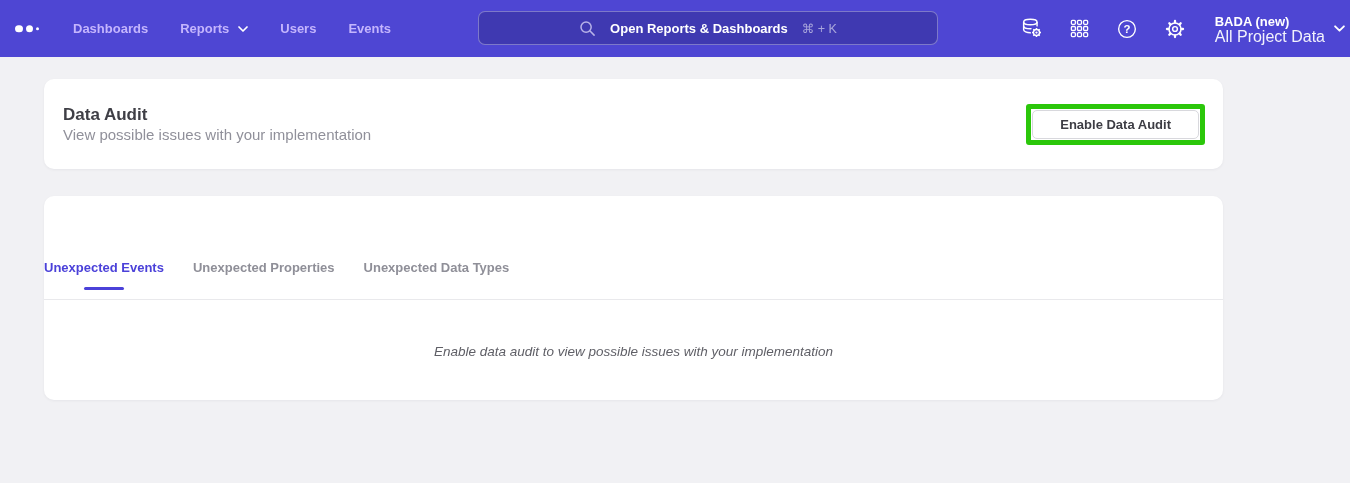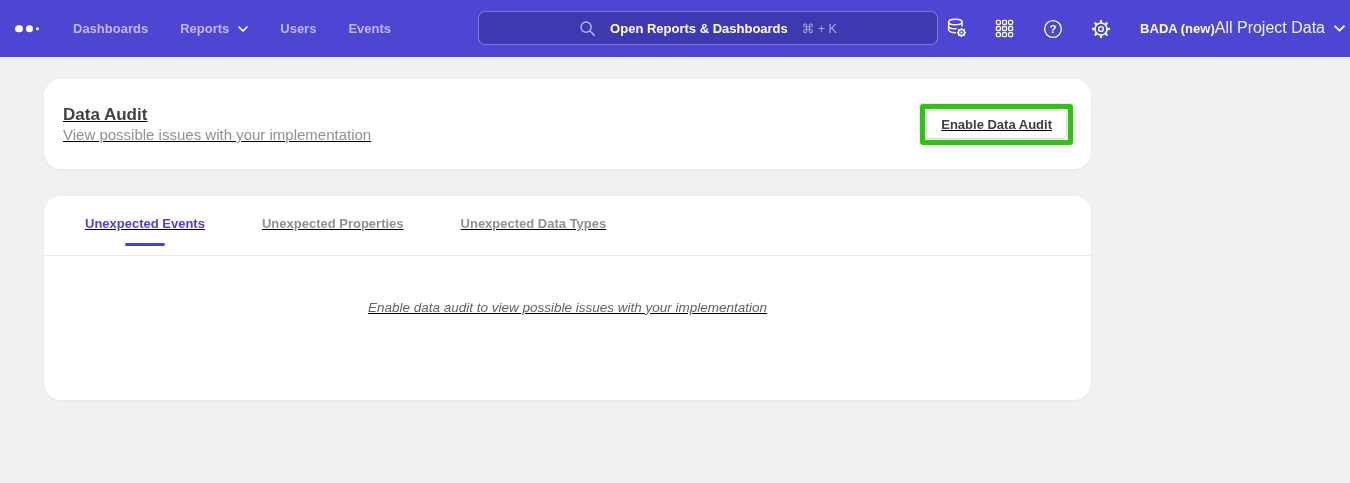--- a/index.html
+++ b/index.html
@@ -13,34 +13,34 @@
 .logo .d2 { width:7px; height:7px; border-radius:50%; background:#fff; }
 .logo .d3 { width:3px; height:3px; border-radius:50%; background:#fff; }
 .nav-links { position:absolute; left:73px; top:0; height:57px; display:flex; align-items:center; gap:32px; }
 .nav-link { color:#c4b5fd; font-size:13px; font-weight:700; display:flex; align-items:center; gap:9px; cursor:pointer; }
 .search { position:absolute; left:478px; top:11px; width:460px; height:34px; background:rgba(0,0,20,0.18); border:1px solid rgba(255,255,255,0.32); border-radius:7px; display:flex; align-items:center; justify-content:center; gap:14px; }
 .search-text { color:#fff; font-size:13px; font-weight:700; }
 .search-kbd { color:rgba(255,255,255,0.55); font-size:12.5px; font-weight:400; }
 .nav-right { position:absolute; right:5px; top:0; height:57px; display:flex; align-items:center; }
 .icon-btn { width:23px; height:23px; margin-right:25px; display:flex; align-items:center; justify-content:center; cursor:pointer; }
 .project { display:flex; align-items:center; gap:9px; cursor:pointer; margin-left:3px; }
-.project-text { display:flex; flex-direction:row; }
+.project-text { display:flex; flex-direction:column; }
 .project-name { font-size:13px; font-weight:700; color:#fff; line-height:16px; }
 .project-scope { font-size:16px; font-weight:400; color:rgba(255,255,255,0.93); line-height:14px; }
 
 
-.card { position:absolute; left:44px; width:1047px; background:#fff; border-radius:17px; box-shadow:0 1px 3px rgba(20,20,43,0.05);text-decoration:underline; }
+.card { position:absolute; left:44px; width:1179px; background:#fff; border-radius:10px; box-shadow:0 1px 3px rgba(20,20,43,0.05); }
 .card1 { top:79px; height:90px; display:flex; align-items:center; justify-content:space-between; padding:0 18px 0 19px; }
 .page-title { font-size:17px; font-weight:700; color:#3f3f46; line-height:20px; }
 .page-subtitle { font-size:15px; color:#90909a; margin-top:2px; line-height:16px; }
 .green-highlight { border:5px solid #2bc70a; border-radius:3px; padding:1px; background:#fff; }
-.enable-btn { background:#fff; border:1px solid #d8d8dd; border-radius:5px; height:29px; padding:0 14px; font-family:"Liberation Sans",sans-serif; font-size:13px; font-weight:700; color:#3d3d44; display:flex; align-items:center; cursor:pointer; }
+.enable-btn { background:#fff; border:1px solid #d8d8dd; border-radius:5px; height:29px; padding:0 27px; font-family:"Liberation Sans",sans-serif; font-size:13px; font-weight:700; color:#3d3d44; display:flex; align-items:center; cursor:pointer; }
 
 .card2 { top:196px; height:204px; }
-.tabs { display:flex; align-items:center; height:60px; padding-left:41px; gap:57px; border-bottom:1px solid #e9e9ec; }
+.tabs { display:flex; align-items:center; height:60px; gap:29px; border-bottom:1px solid #e9e9ec;margin-top:44px; }
 .tab { position:relative; height:60px; display:flex; align-items:center; font-size:13px; font-weight:700; color:#8f8f98; cursor:pointer; }
 .tab > span:first-child { position:relative; top:-2px; }
 .tab.active { color:#4b41d9; }
 .tab .underline { position:absolute; left:50%; transform:translateX(-50%); top:47px; width:40px; height:3.5px; border-radius:2px; background:#4b41d9; }
 .thead { position:relative; height:41px; background:#f6f6f8; border-bottom:1px solid #e9e9ec; }
 .checkbox { position:absolute; left:23px; top:50%; transform:translateY(-50%); width:17.5px; height:17.5px; background:#fff; border:1.5px solid #b4b4bc; border-radius:4px; cursor:pointer; }
 .hcol { position:absolute; top:50%; transform:translateY(-50%); font-weight:700; font-size:13px; color:#55555e; display:flex; align-items:center; gap:6px; }
 .tbody { height:102px; display:flex; align-items:center; justify-content:center;text-align:center; }
 .empty-msg { font-size:13.5px; font-style:italic; color:#5f5f66; }
 </style>

